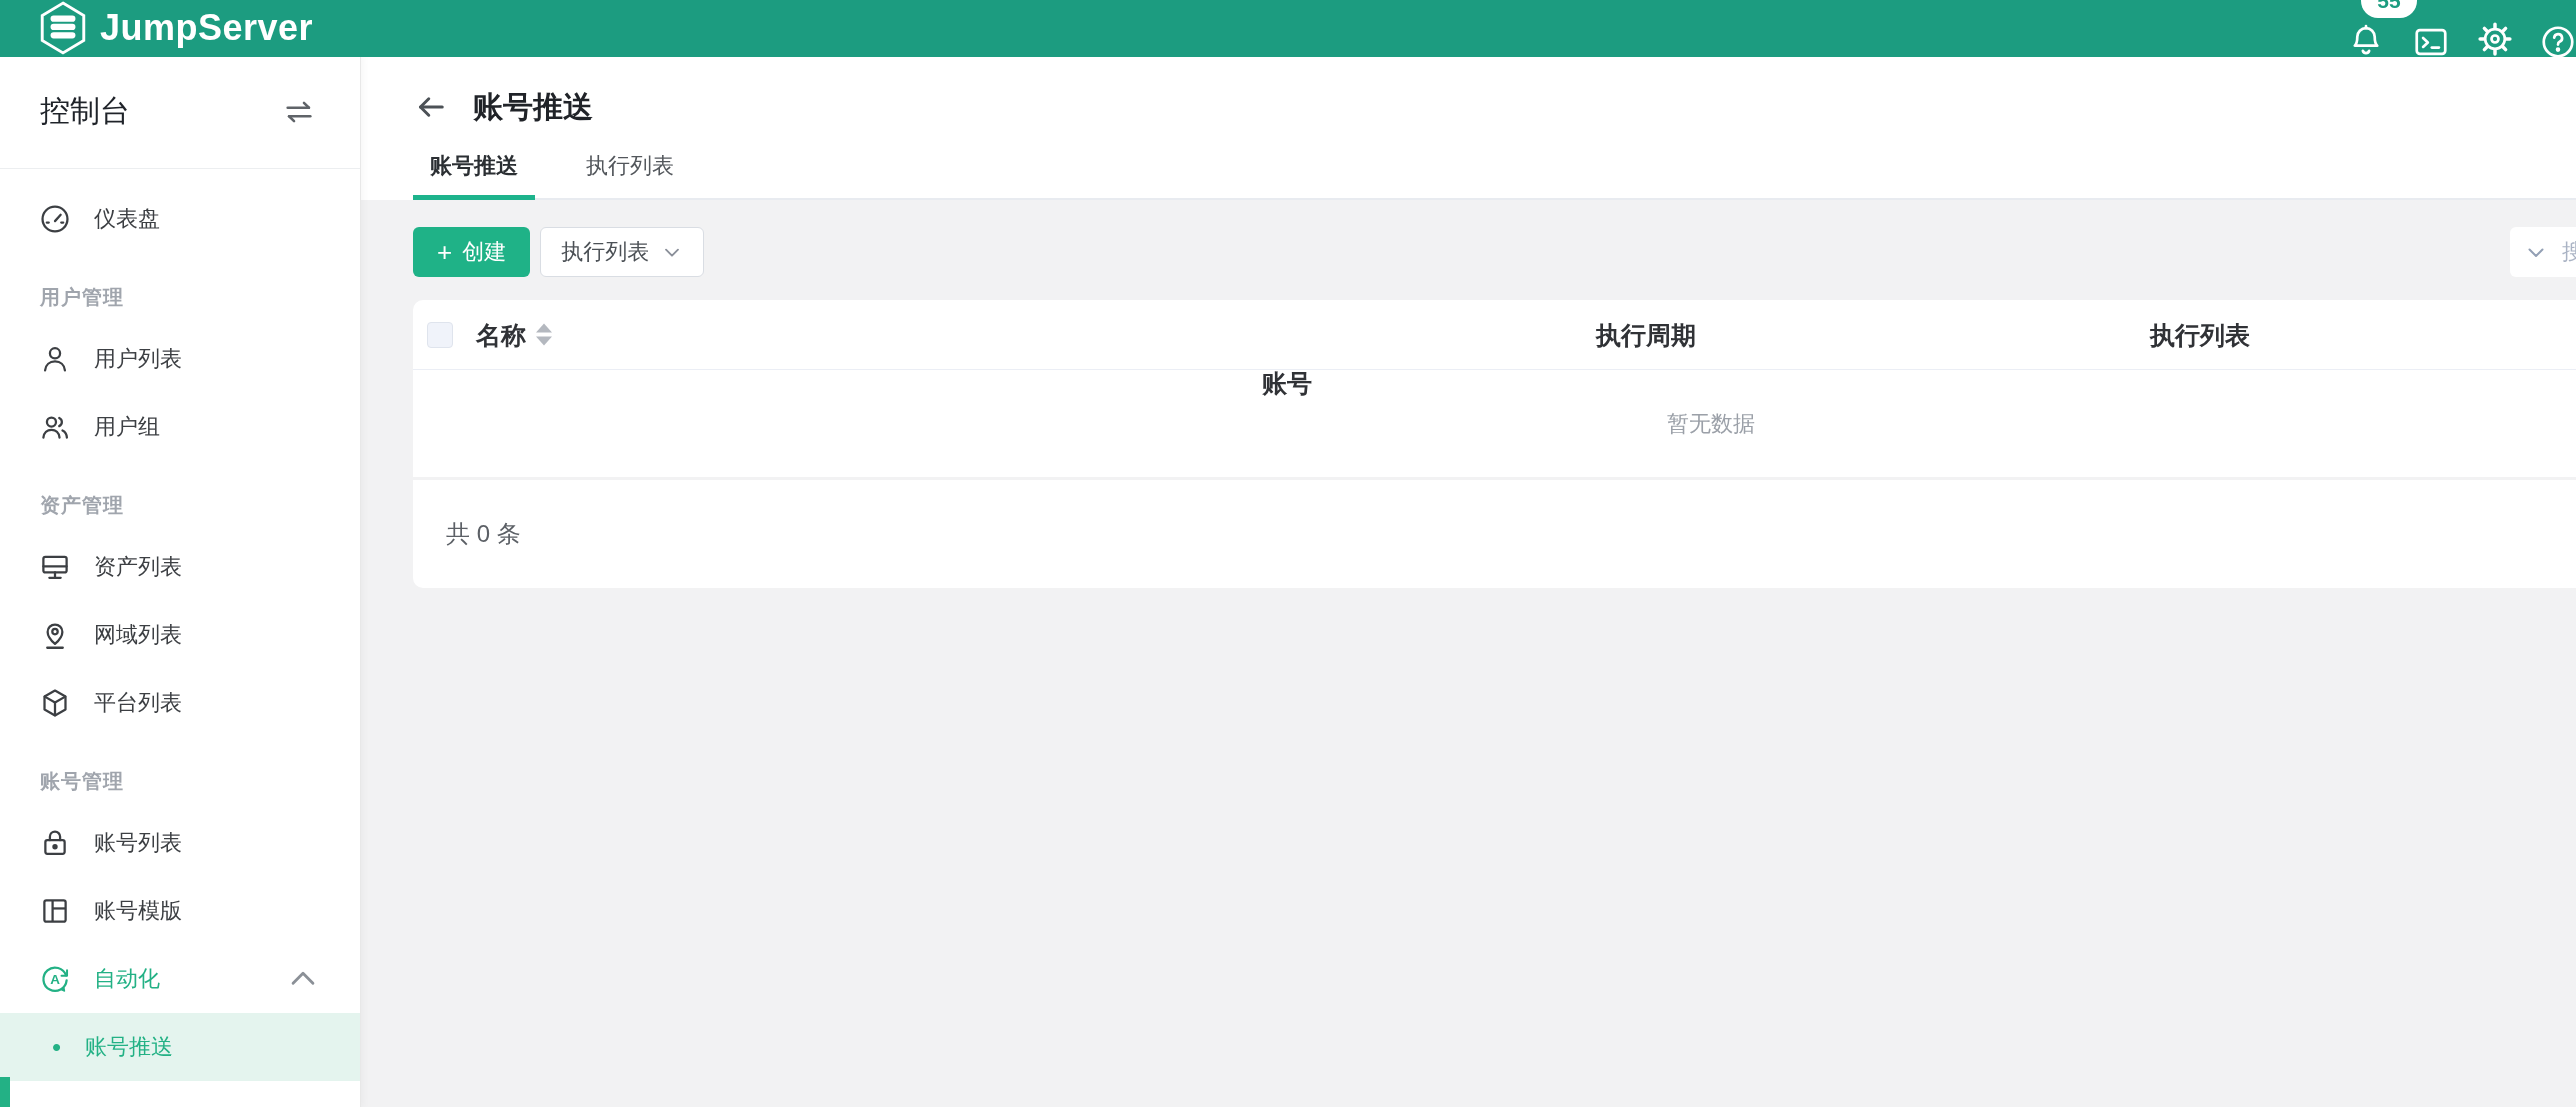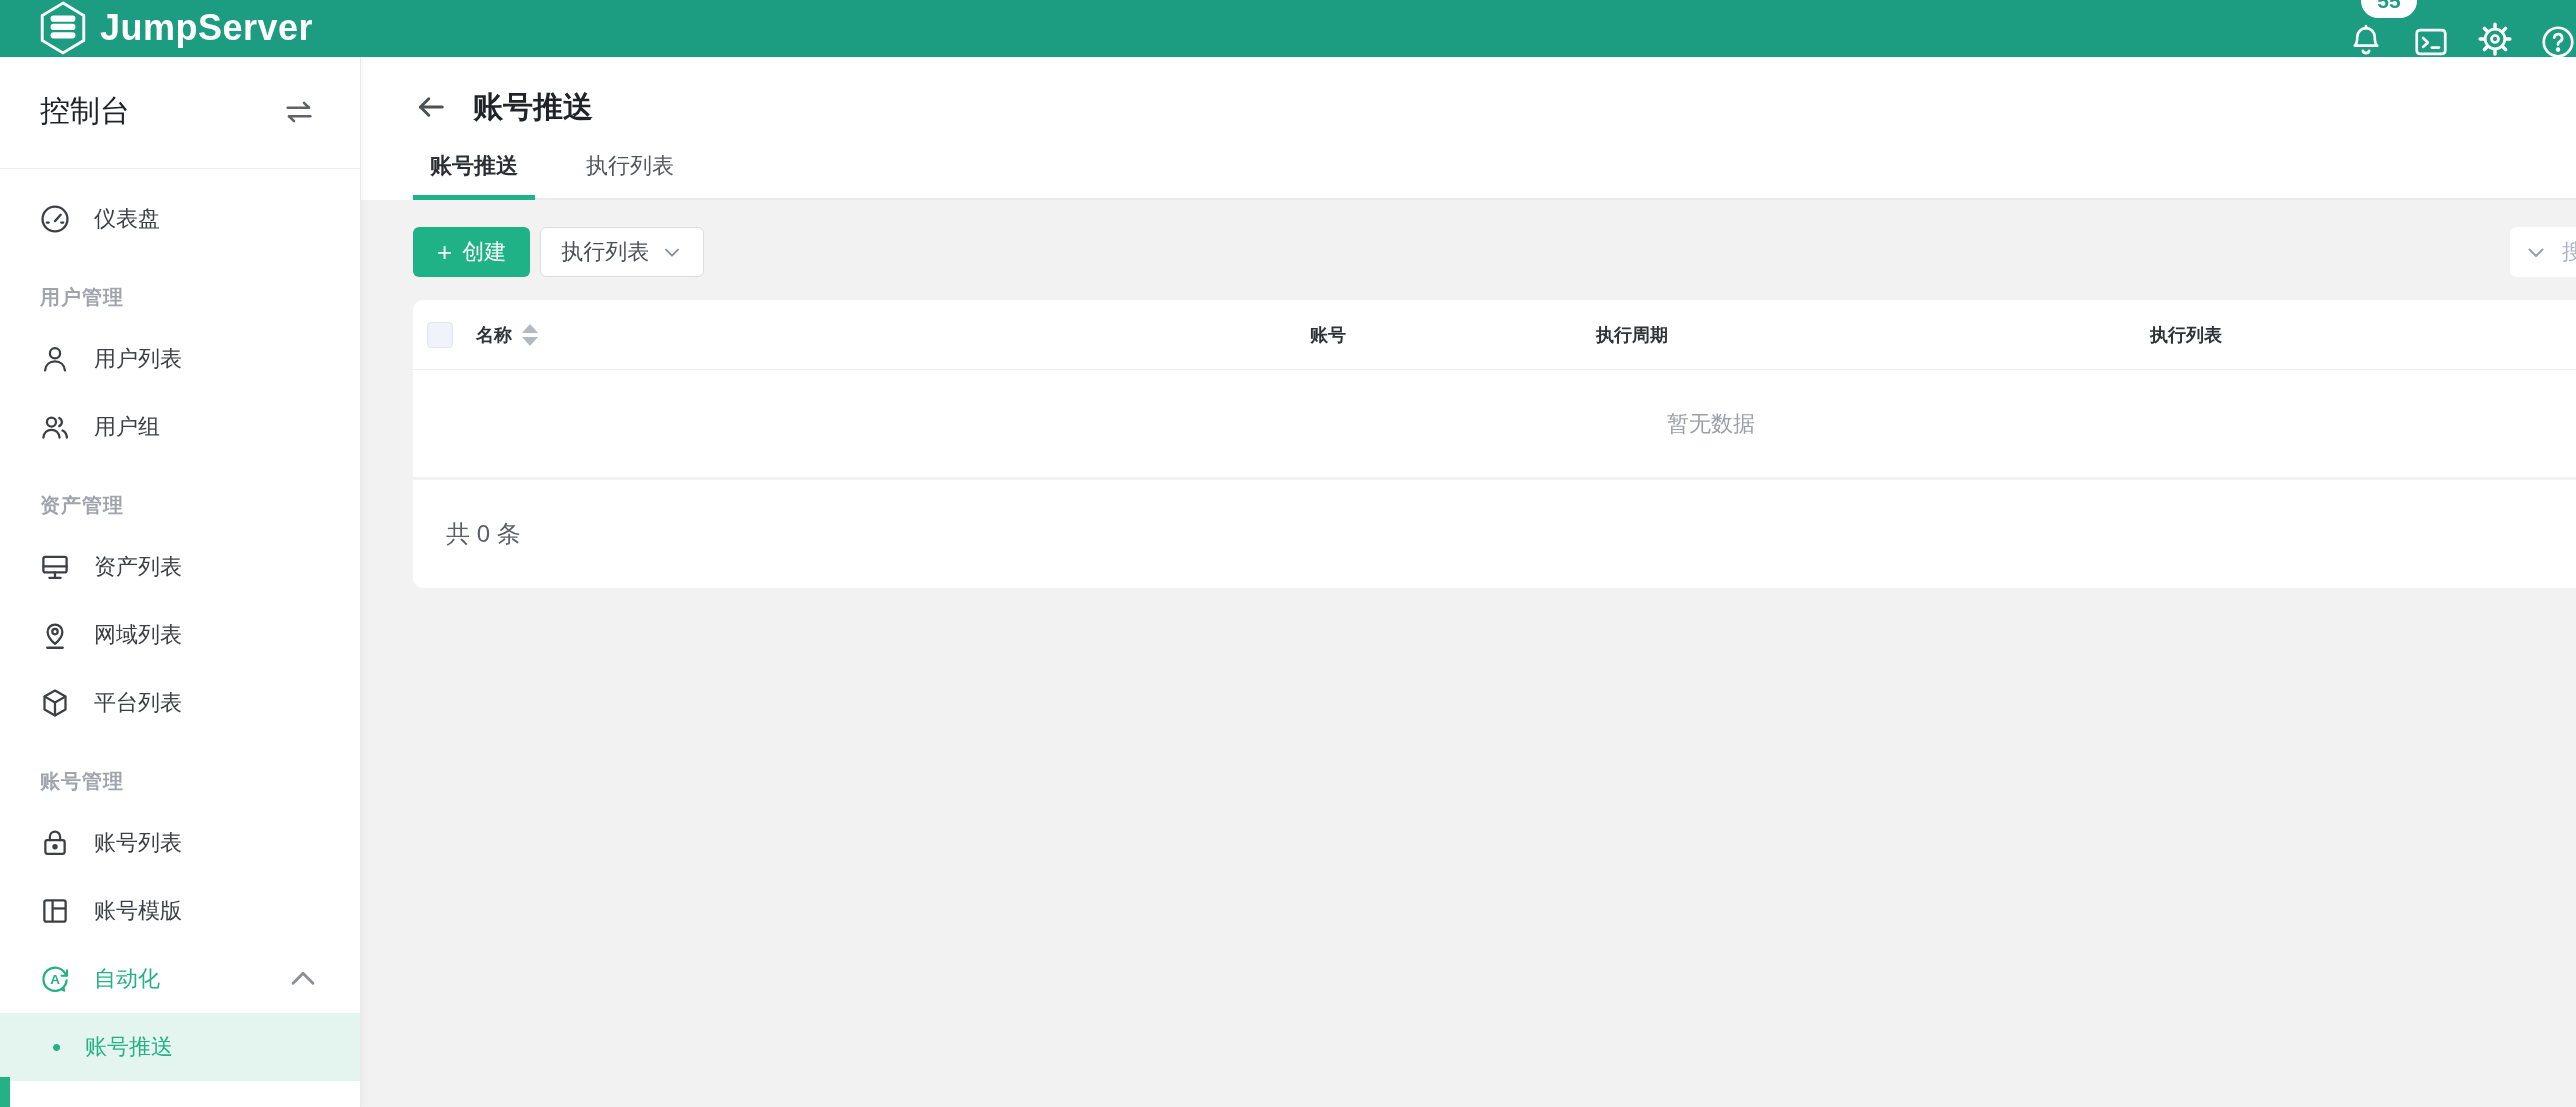--- a/index.html
+++ b/index.html
@@ -63,23 +63,23 @@
     border-radius:6px 0 0 6px; display:flex; align-items:center; padding-left:14px; gap:14px;
     overflow:hidden; cursor:pointer; }
   .mini-search svg { width:24px; height:24px; color:#93a0b5; flex:0 0 24px; }
   .mini-search span { font-size:22px; color:#aab3c4; white-space:nowrap; }
 
   .table-card { margin-top:23px; width:2163px; background:#fff; border-radius:10px 0 0 0; }
   .t-head { position:relative; height:70px; border-bottom:1px solid #ebeef5; }
   .t-head > * { position:absolute; top:50%; transform:translateY(-50%); }
   .t-check { left:14px; width:26px; height:26px; background:#f0f3fa; border:1px solid #dfe4ed;
     border-radius:4px; cursor:pointer; }
-  .th { font-size:18px; font-weight:bold; color:#303236; white-space:nowrap; }
+  .th { font-size:25px; font-weight:bold; color:#303236; white-space:nowrap; }
   .th-name { left:63px; display:flex; align-items:center; gap:10px; }
-  .th-account { left:897px; }
+  .th-account { left:849px;margin-top:48px; }
   .th-period  { left:1183px; }
   .th-count   { left:1737px; }
   .sort-caret { display:inline-flex; flex-direction:column; gap:4px; cursor:pointer; }
   .sort-caret i { width:0; height:0; border-left:8px solid transparent; border-right:8px solid transparent; }
   .sort-caret .up { border-bottom:9px solid #b4b8bf; }
   .sort-caret .down { border-top:9px solid #b4b8bf; }
   .t-empty { position:relative; height:107px; }
   .t-empty span { position:absolute; left:1298px; top:50%; transform:translate(-50%,-50%);
     font-size:22px; color:#9ba0a8; }
 

